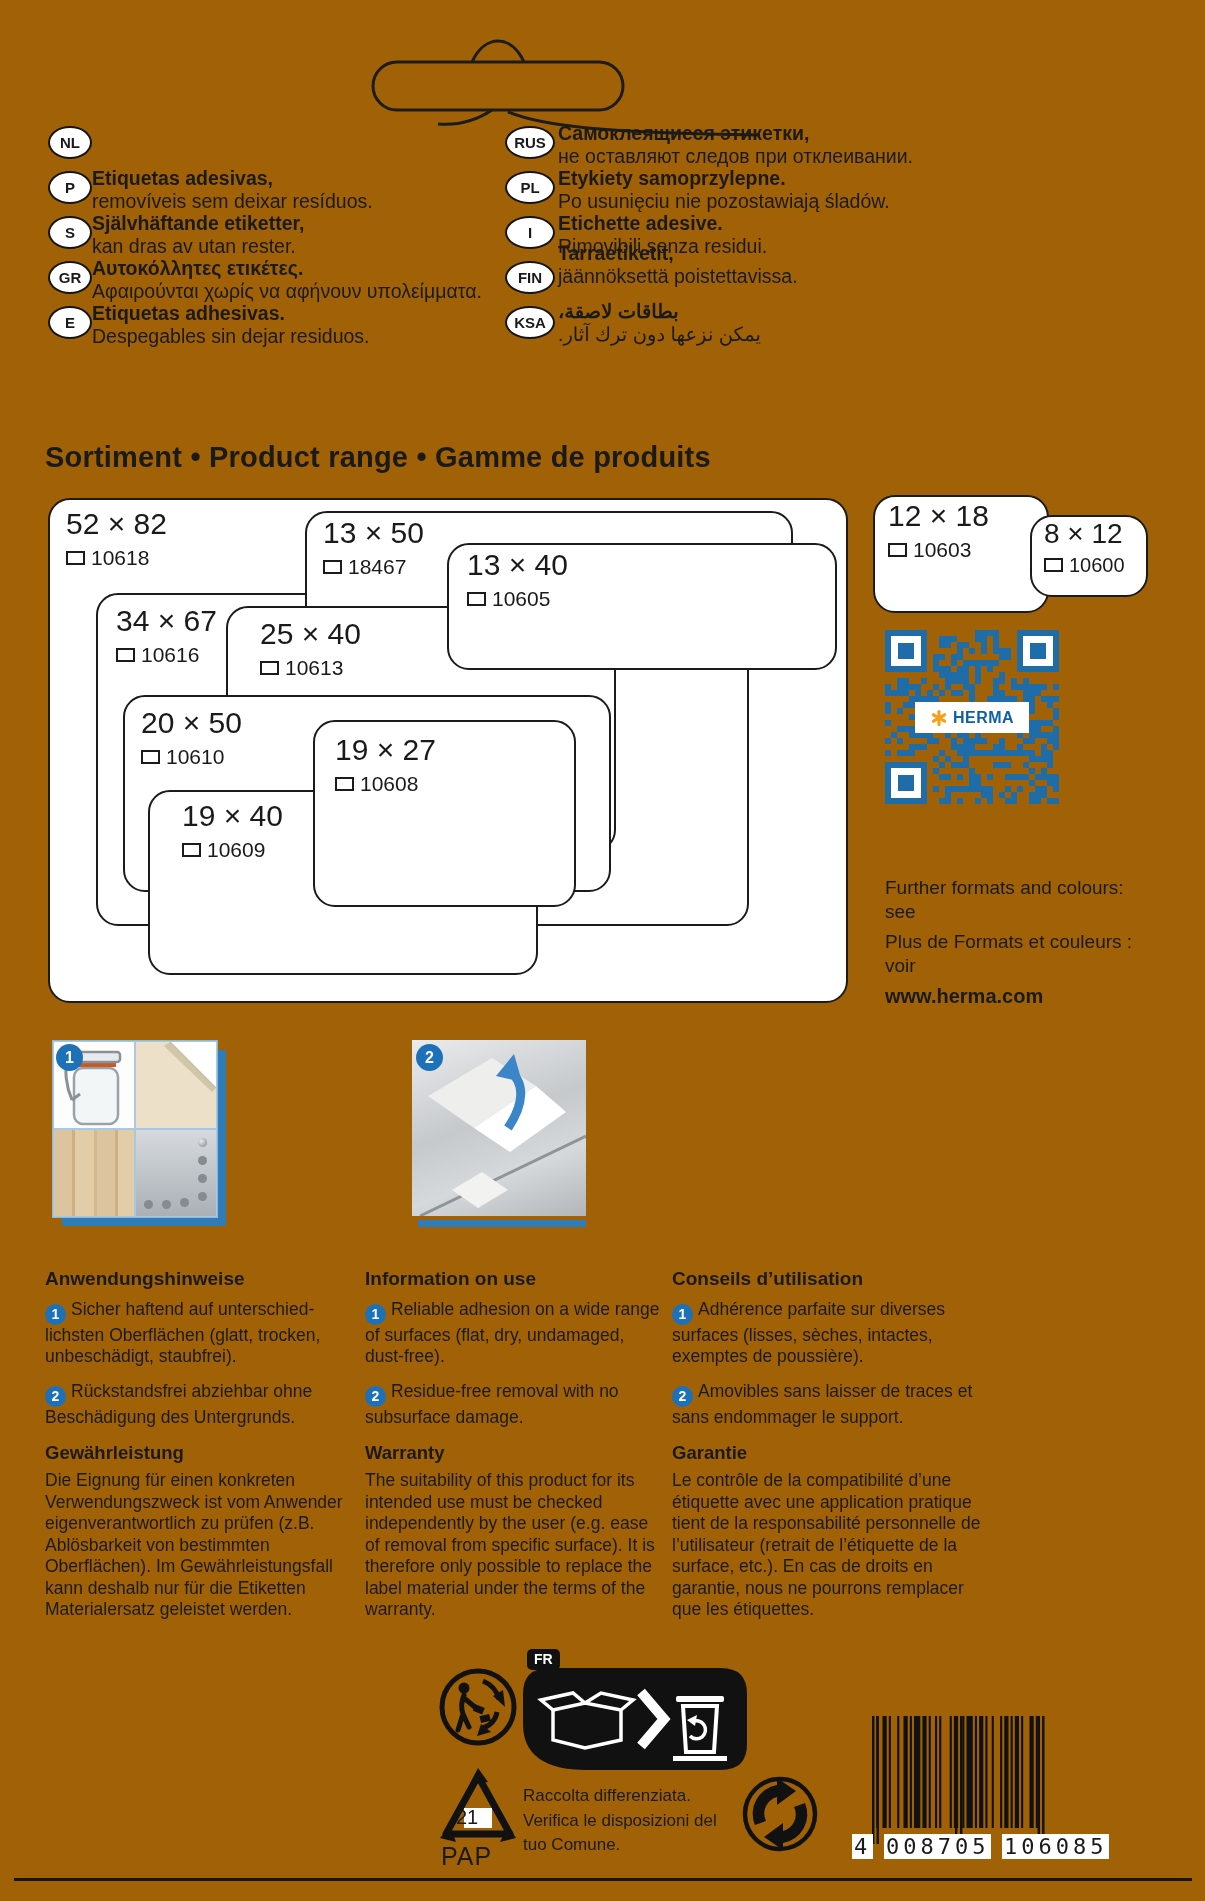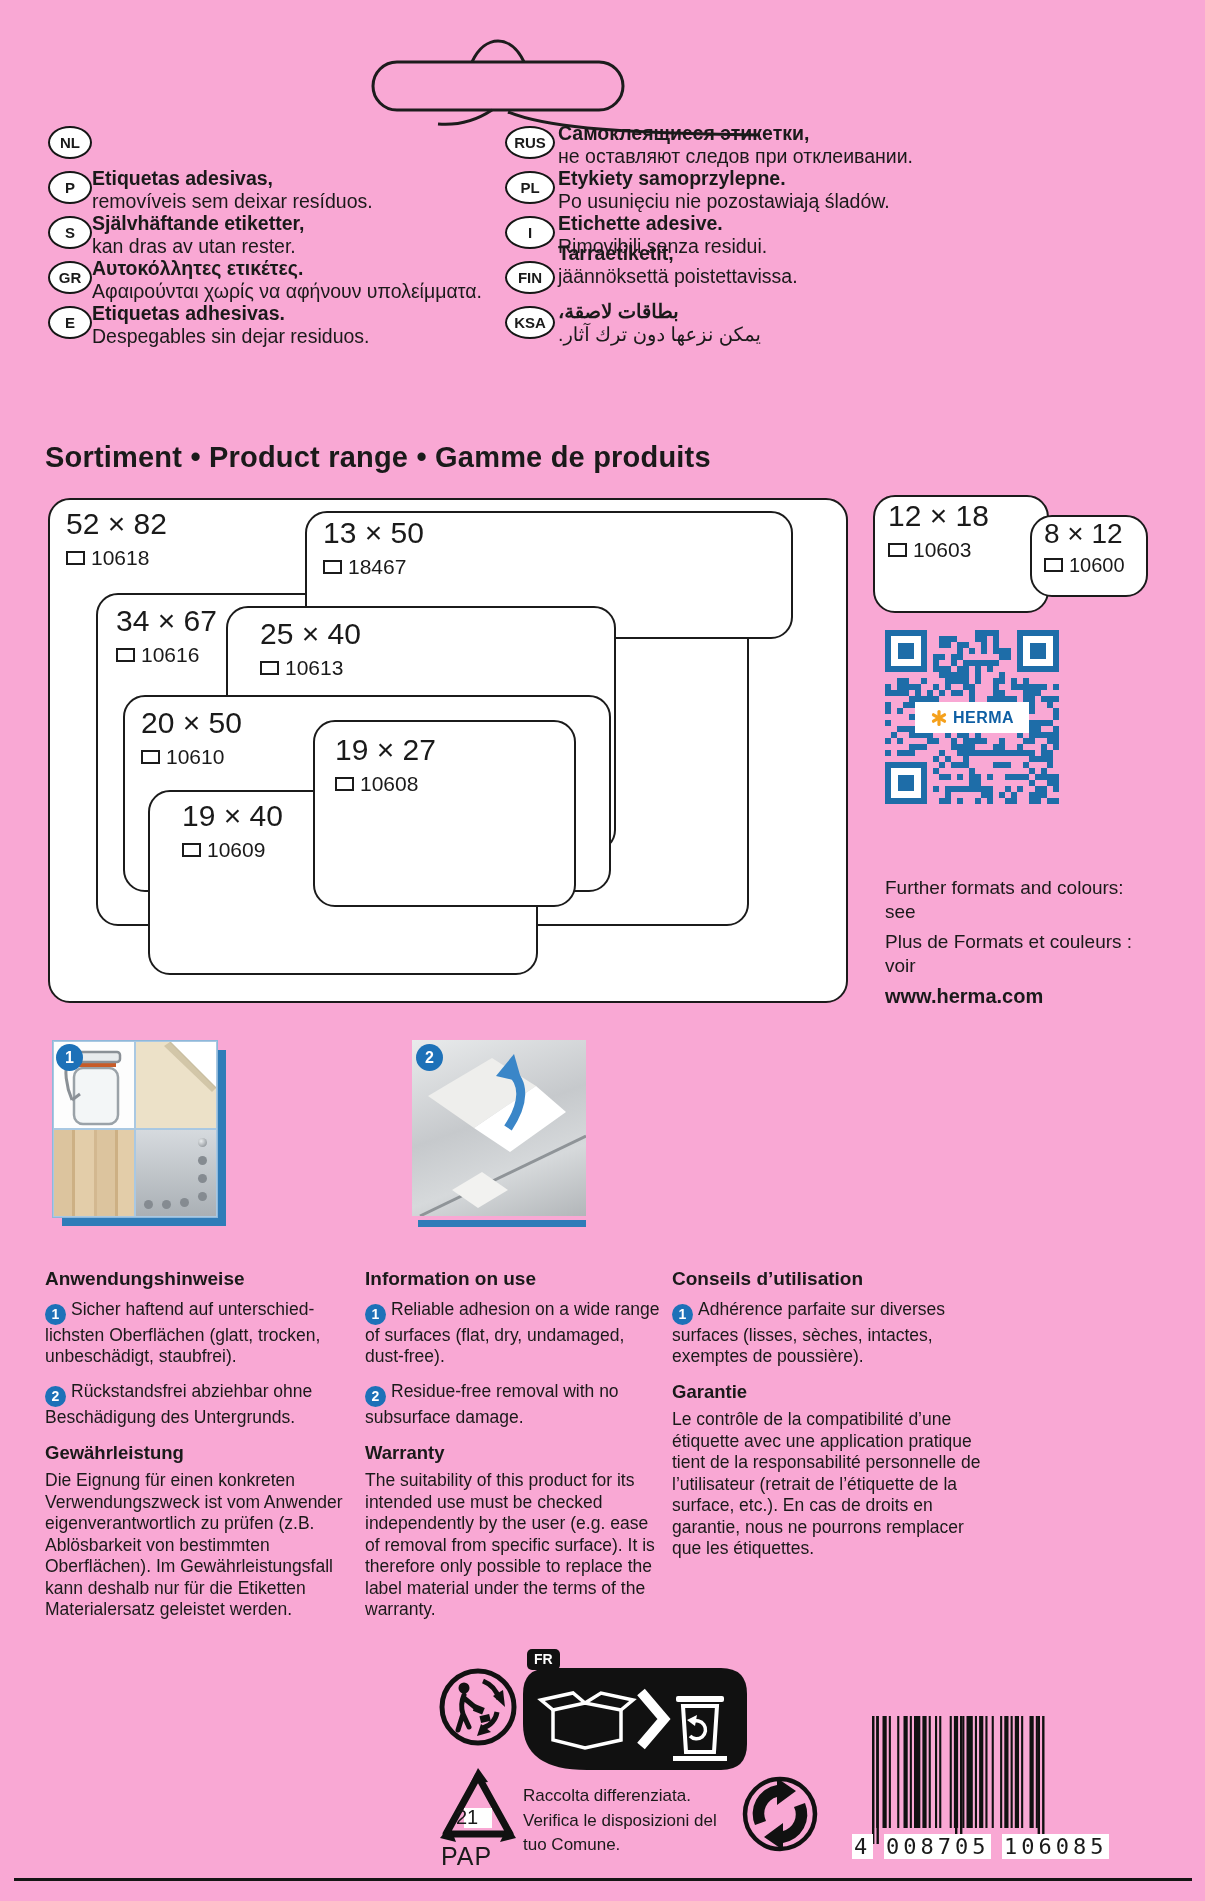--- a/index.html
+++ b/index.html
@@ -1,16 +1,16 @@
 <!DOCTYPE html>
 <html><head>
 <meta charset="utf-8">
 <style>
   html,body{margin:0;padding:0;background:#ffffff;}
-  .page{position:relative;width:1205px;height:1901px;background:#f9a8d4;overflow:hidden;
+  .page{position:relative;width:1205px;height:1901px;background:#a16207;overflow:hidden;
         font-family:"Liberation Sans",sans-serif;color:#1a1a1a;}
   .abs{position:absolute;}
   
   .lcode{position:absolute;border:2.5px solid #151515;border-radius:50%;
          display:flex;align-items:center;justify-content:center;
          font-weight:bold;font-size:15px;height:29px;background:#fff;}
   .ltext{position:absolute;font-size:19.5px;line-height:23px;white-space:nowrap;}
   .ltext .b{font-weight:bold;display:block;}
   .ltext .s{display:block;}
   
@@ -169,20 +169,29 @@
           <span>18467</span>
         </div>
       </div>
   </div>
   <div class="rbox" style="left:226px;top:606px;width:390px;height:246px;z-index:4">
     <div class="blabel" style="left:32px;top:10px">
         <div class="bsize">25 × 40</div>
       <div class="bcode">
           <span class="sq"></span>
           <span>10613</span>
+        </div>
+      </div>
+  </div>
+  <div class="rbox" style="left:447px;top:543px;width:390px;height:127px;z-index:5">
+    <div class="blabel" style="left:18px;top:4px">
+        <div class="bsize">13 × 40</div>
+      <div class="bcode">
+          <span class="sq"></span>
+          <span>10605</span>
         </div>
       </div>
   </div>
   <div class="rbox" style="left:123px;top:695px;width:488px;height:197px;z-index:6">
     <div class="blabel" style="left:16px;top:10px">
         <div class="bsize">20 × 50</div>
       <div class="bcode">
           <span class="sq"></span>
           <span>10610</span>
         </div>
@@ -616,20 +625,21 @@
   <div class="col" style="left:365px;top:1268px;width:298px">
     <h3>Information on use</h3>
     <p><span class="nb">1</span><span>Reliable adhesion on a wide range of surfaces (flat, dry, undamaged, dust-free).</span></p>
     <p><span class="nb">2</span><span>Residue-free removal with no subsurface damage.</span></p>
     <h4>Warranty</h4>
     <p>The suitability of this product for its intended use must be checked independently by the user (e.g. ease of removal from specific surface). It is therefore only possible to replace the label material under the terms of the warranty.</p>
   </div>
   <div class="col" style="left:672px;top:1268px;width:318px">
     <h3>Conseils d’utilisation</h3>
     <p><span class="nb">1</span><span>Adhérence parfaite sur diverses surfaces (lisses, sèches, intactes, exemptes de poussière).</span></p>
+    <p><span class="nb">2</span><span>Amovibles sans laisser de traces et sans endommager le support.</span></p>
     <h4>Garantie</h4>
     <p>Le contrôle de la compatibilité d’une étiquette avec une application pratique tient de la responsabilité personnelle de l’utilisateur (retrait de l’étiquette de la surface, etc.). En cas de droits en garantie, nous ne pourrons remplacer que les étiquettes.</p>
   </div>
 
 
   <svg class="abs" style="left:437px;top:1666px" width="82" height="82" viewBox="0 0 82 82">
     <circle cx="41" cy="41" r="36" fill="none" stroke="#111" stroke-width="5"></circle>
     <circle cx="27" cy="22" r="5.5" fill="#111"></circle>
     <path d="M27,29 C24,36 24,42 26,48 L21,64 M26,48 L32,61 M27,32 L39,42" fill="none" stroke="#111" stroke-width="5" stroke-linecap="round"></path>
     <rect x="37" y="40" width="10" height="7" fill="#111" transform="rotate(22 42 43)"></rect>

